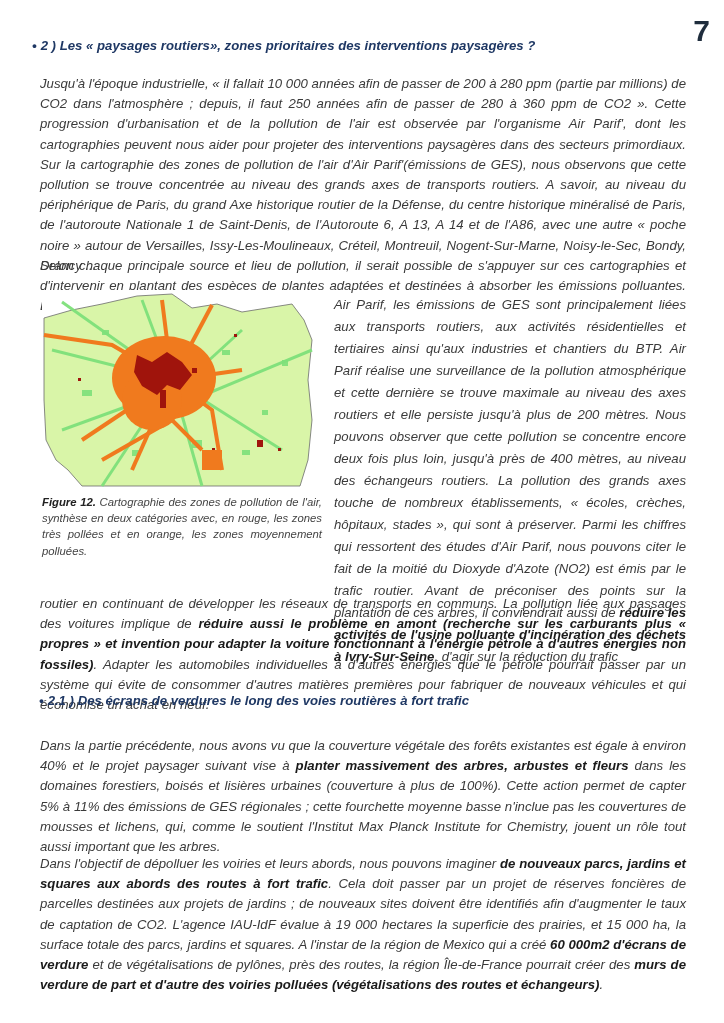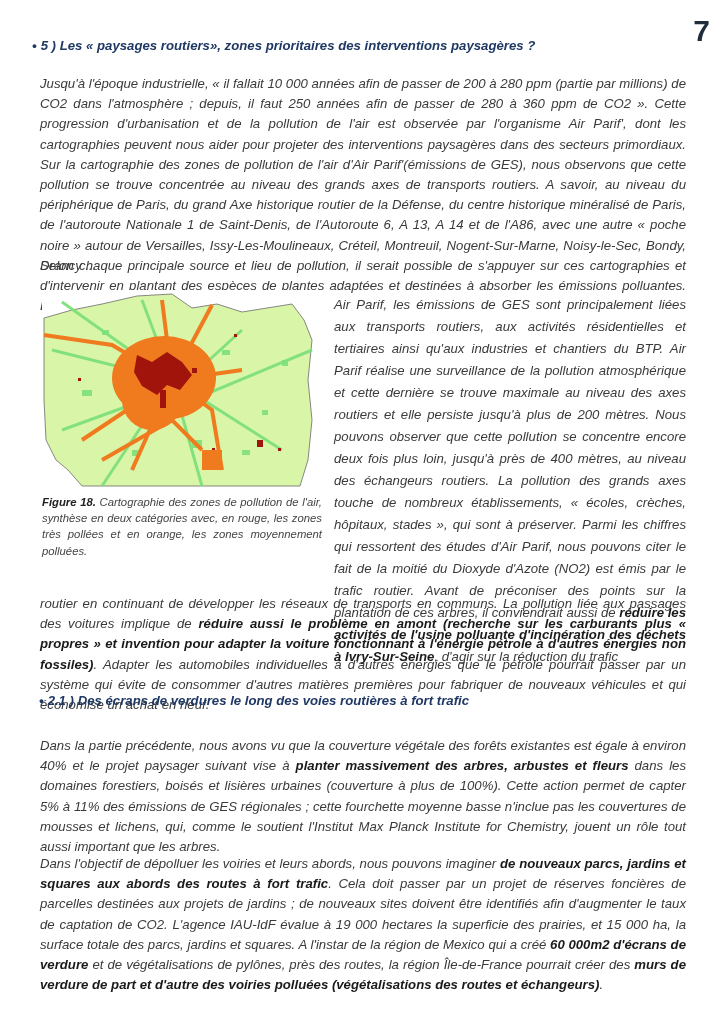--- a/index.html
+++ b/index.html
@@ -24,21 +24,21 @@
   .wrap p { font-size:13.2px; line-height:22px; }
 </style>
 </head>
 <body>
 
 <div class="page-num">7</div>
 
 <div class="content">
 
   <h2 class="heading" style="top:38px;">
-    <span class="bullet">•</span><span>5 ) Les « paysages routiers», zones prioritaires des interventions paysagères ?</span>
+    <span class="bullet">•</span><span>2 ) Les « paysages routiers», zones prioritaires des interventions paysagères ?</span>
   </h2>
 
   <div class="block" style="top:66px;">
     <p>Jusqu'à l'époque industrielle, « il fallait 10 000 années afin de passer de 200 à 280 ppm (partie par millions) de CO2 dans l'atmosphère ; depuis, il faut 250 années afin de passer de 280 à 360 ppm de CO2 ». Cette progression d'urbanisation et de la pollution de l'air est observée par l'organisme Air Parif', dont les cartographies peuvent nous aider pour projeter des interventions paysagères dans des secteurs primordiaux. Sur la cartographie des zones de pollution de l'air d'Air Parif'(émissions de GES), nous observons que cette pollution se trouve concentrée au niveau des grands axes de transports routiers. A savoir, au niveau du périphérique de Paris, du grand Axe historique routier de la Défense, du centre historique minéralisé de Paris, de l'autoroute Nationale 1 de Saint-Denis, de l'Autoroute 6, A 13, A 14 et de l'A86, avec une autre « poche noire » autour de Versailles, Issy-Les-Moulineaux, Créteil, Montreuil, Nogent-Sur-Marne, Noisy-le-Sec, Bondy, Drancy ...</p>
   </div>
 
   <div class="block" style="top:248px;">
     <p>Selon chaque principale source et lieu de pollution, il serait possible de s'appuyer sur ces cartographies et d'intervenir en plantant des espèces de plantes adaptées et destinées à absorber les émissions polluantes. D'après</p>
   </div>
 
@@ -87,21 +87,21 @@
           <rect x="236" y="158" width="3" height="3"></rect>
         <rect x="36" y="88" width="3" height="3"></rect>
           <rect x="192" y="44" width="3" height="3"></rect>
         <rect x="170" y="158" width="3" height="3"></rect>
       </g>
       <rect x="160" y="160" width="20" height="20" fill="#f07a1e"></rect>
     </svg>
   </div>
 
   <div class="caption">
-    <b>Figure 18.</b><span> Cartographie des zones de pollution de l'air, synthèse en deux catégories avec, en rouge, les zones très pollées et en orange, les zones moyennement polluées.</span>
+    <b>Figure 12.</b><span> Cartographie des zones de pollution de l'air, synthèse en deux catégories avec, en rouge, les zones très pollées et en orange, les zones moyennement polluées.</span>
   </div>
 
   <div class="wrap">
     <p><span>Air Parif, les émissions de GES sont principalement liées aux transports routiers, aux activités résidentielles et tertiaires ainsi qu'aux industries et chantiers du BTP. Air Parif réalise une surveillance de la pollution atmosphérique et cette dernière se trouve maximale au niveau des axes routiers et elle persiste jusqu'à plus de 200 mètres. Nous pouvons observer que cette pollution se concentre encore deux fois plus loin, jusqu'à près de 400 mètres, au niveau des échangeurs routiers. La pollution des grands axes touche de nombreux établissements, « écoles, crèches, hôpitaux, stades », qui sont à préserver. Parmi les chiffres qui ressortent des études d'Air Parif, nous pouvons citer le fait de la moitié du Dioxyde d'Azote (NO2) est émis par le trafic routier.  Avant de préconiser des points sur la plantation de ces arbres, il conviendrait aussi de </span><b>réduire les activités de l'usine polluante d'incinération des déchets à Ivry-Sur-Seine</b><span>, d'agir sur la réduction du trafic</span></p>
   </div>
 
   <div class="block" style="top:586px;">
     <p><span>routier en continuant de développer les réseaux de transports en communs. La pollution liée aux passages des voitures implique de </span><b>réduire aussi le problème en amont (recherche sur les carburants plus « propres » et invention pour adapter la voiture fonctionnant à l'énergie pétrole à d'autres énergies non fossiles)</b><span>. Adapter les automobiles individuelles à d'autres énergies que le pétrole pourrait passer par un système qui évite de consommer d'autres matières premières pour fabriquer de nouveaux véhicules et qui économise un achat en neuf.</span></p>
   </div>
 

